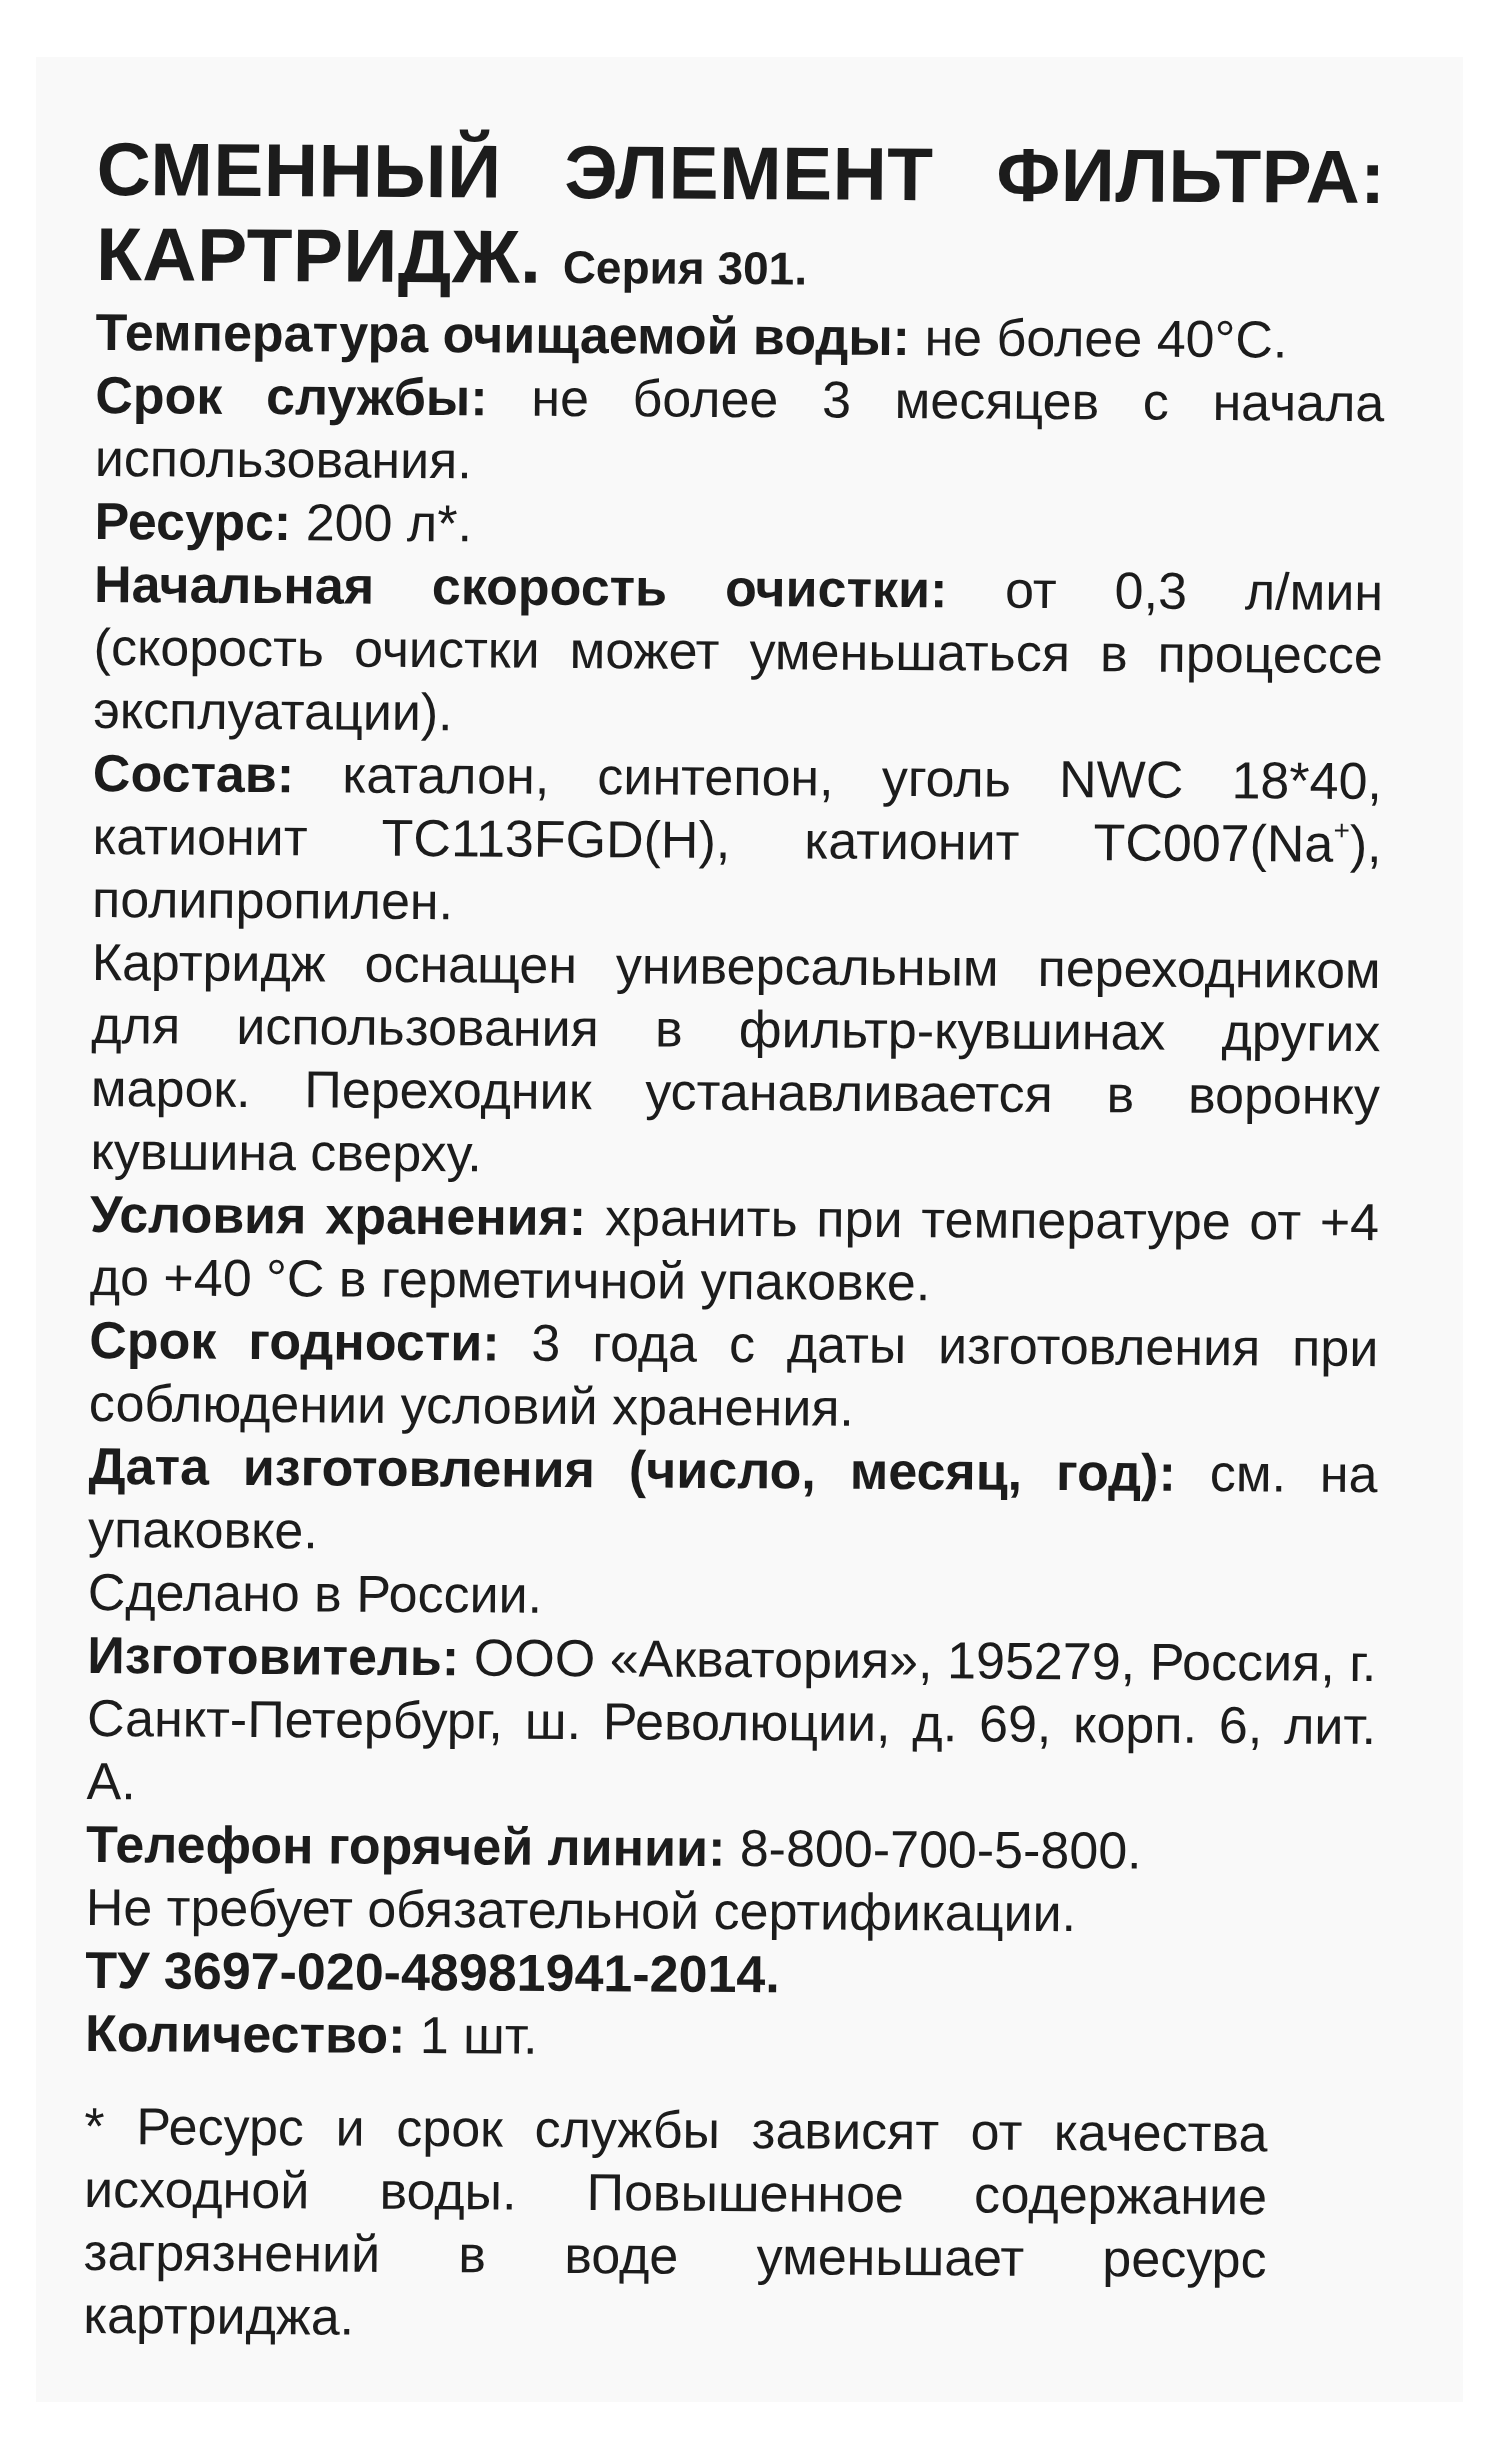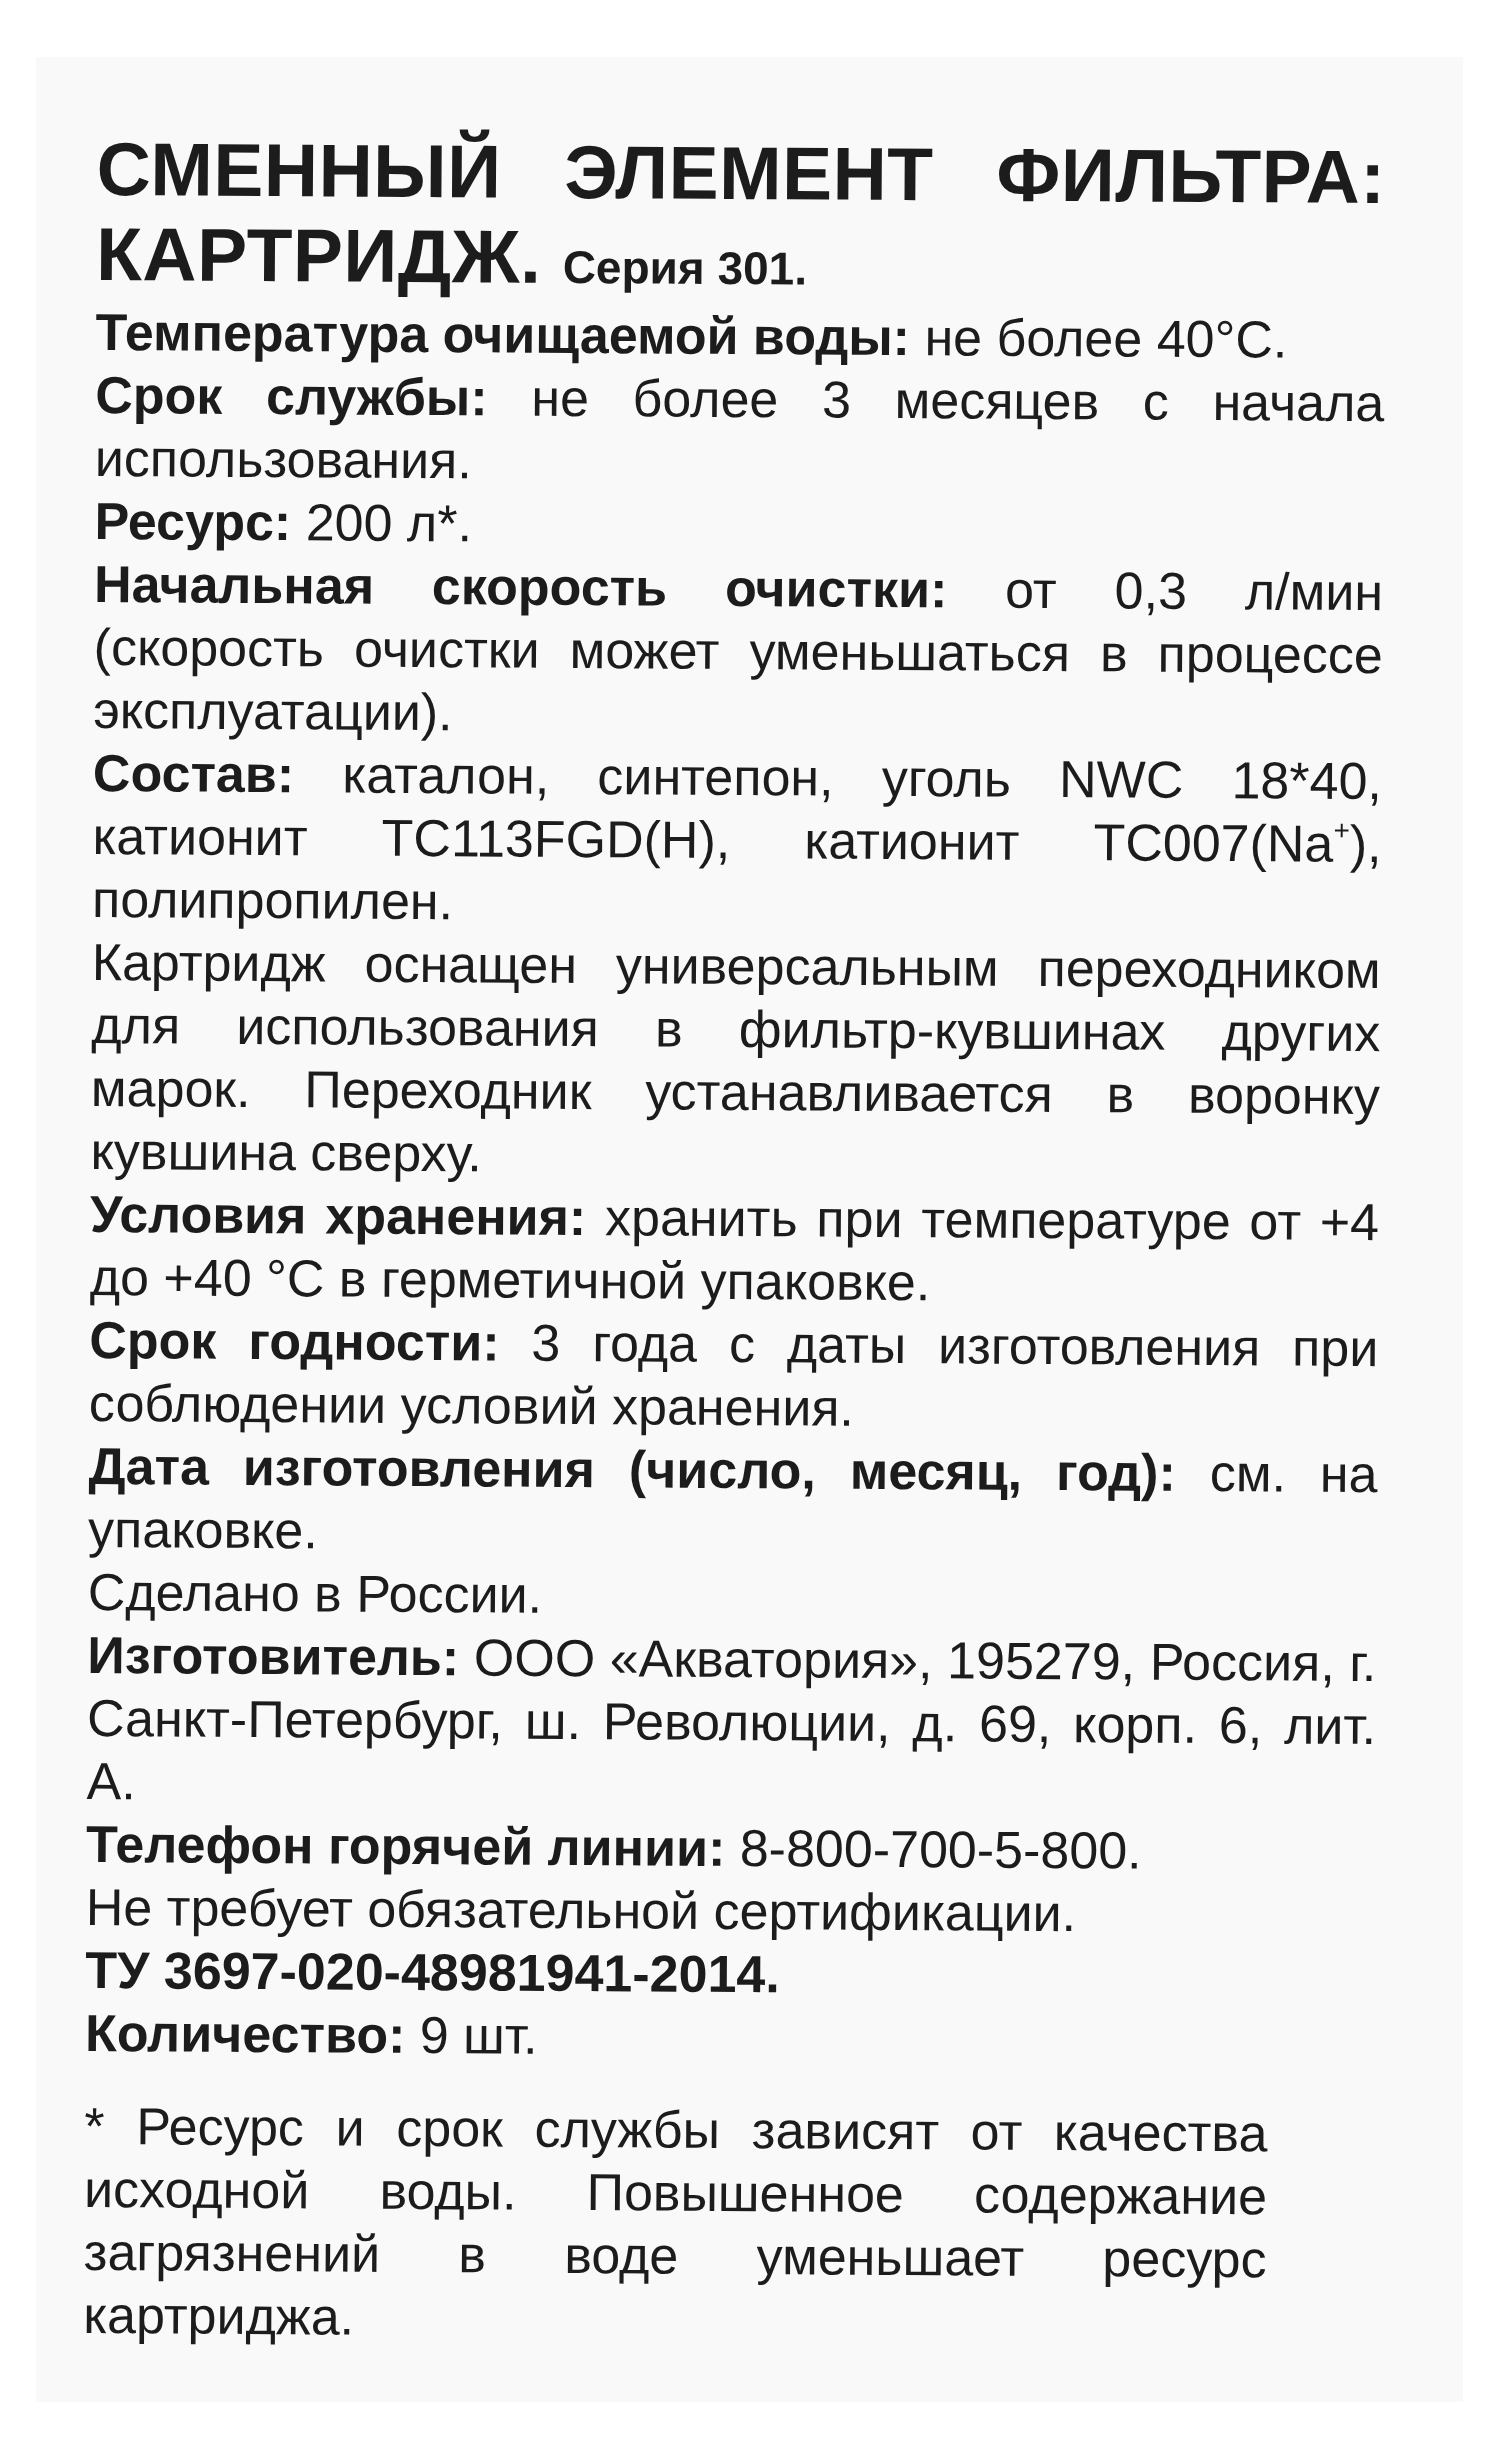--- a/index.html
+++ b/index.html
@@ -62,18 +62,18 @@
     <p class="para">Сделано в России.</p>
 
     <p class="para"><span class="b">Изготовитель:</span><span> ООО «Акватория», 195279, Россия, г. Санкт-Петербург, ш. Революции, д. 69, корп. 6, лит. А.</span></p>
 
     <p class="para"><span class="b">Телефон горячей линии:</span><span> 8-800-700-5-800.</span></p>
 
     <p class="para">Не требует обязательной сертификации.</p>
 
     <p class="para b">ТУ 3697-020-48981941-2014.</p>
 
-    <p class="para"><span class="b">Количество:</span><span> 9 шт.</span></p>
+    <p class="para"><span class="b">Количество:</span><span> 1 шт.</span></p>
   </div>
 
   <p class="footnote">* Ресурс и срок службы зависят от качества исходной воды. Повышенное содержание загрязнений в воде уменьшает ресурс картриджа.</p>
 </div>
 
 
 </body></html>

